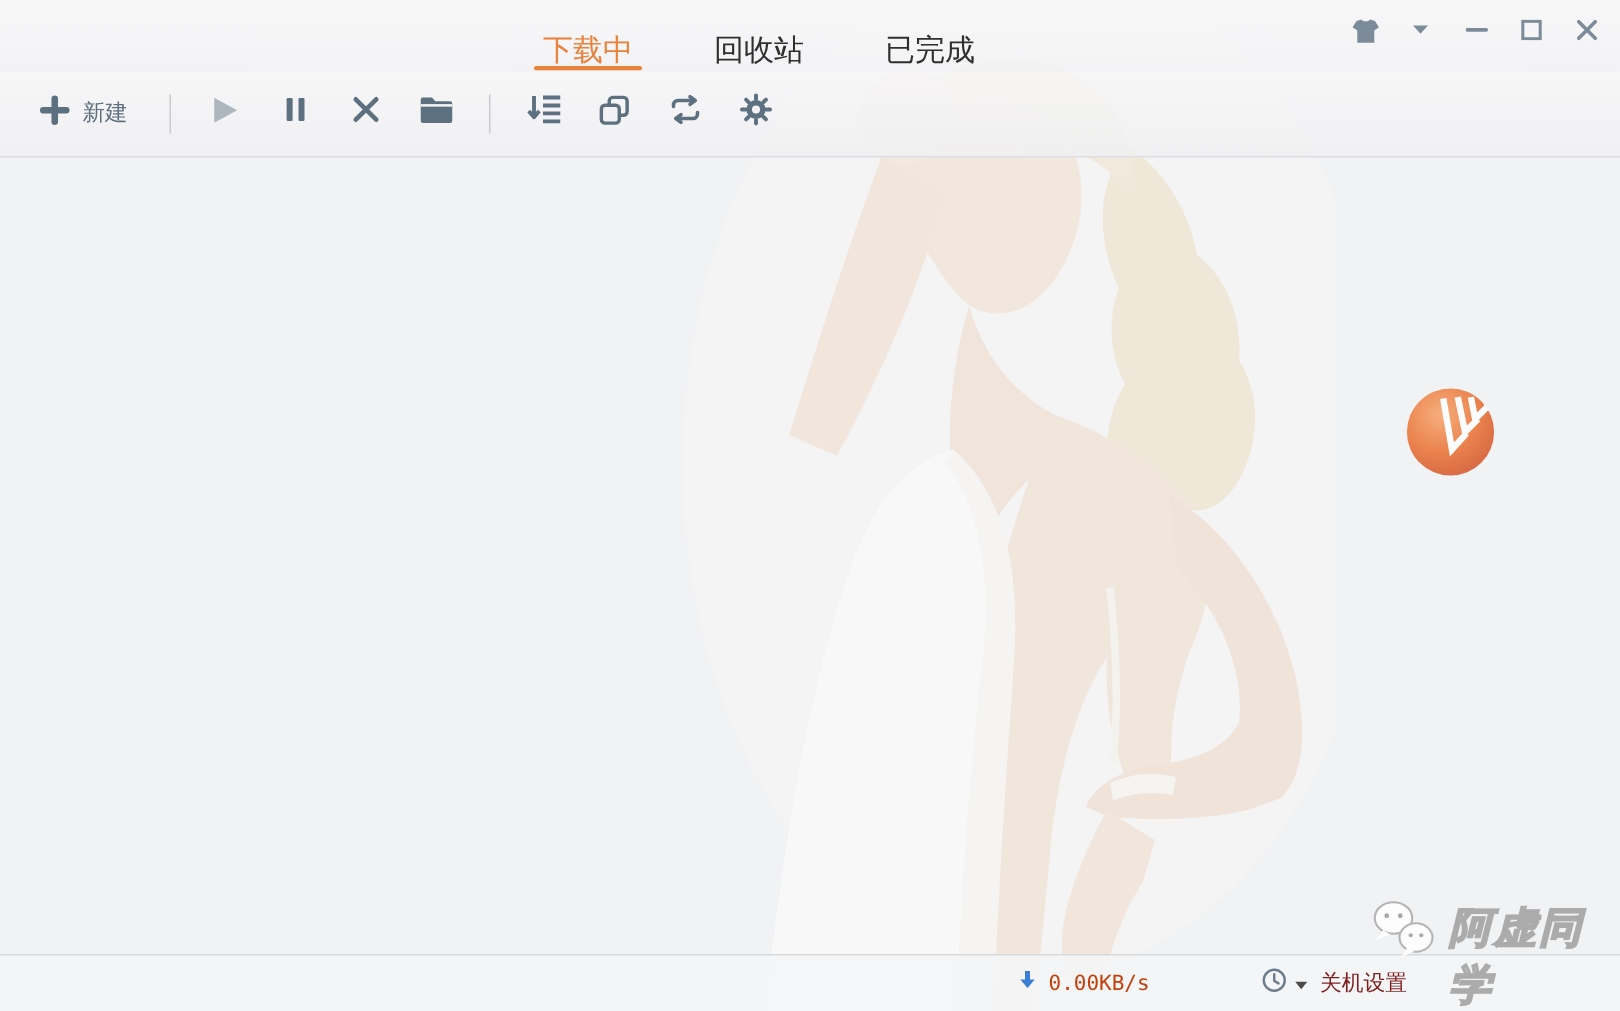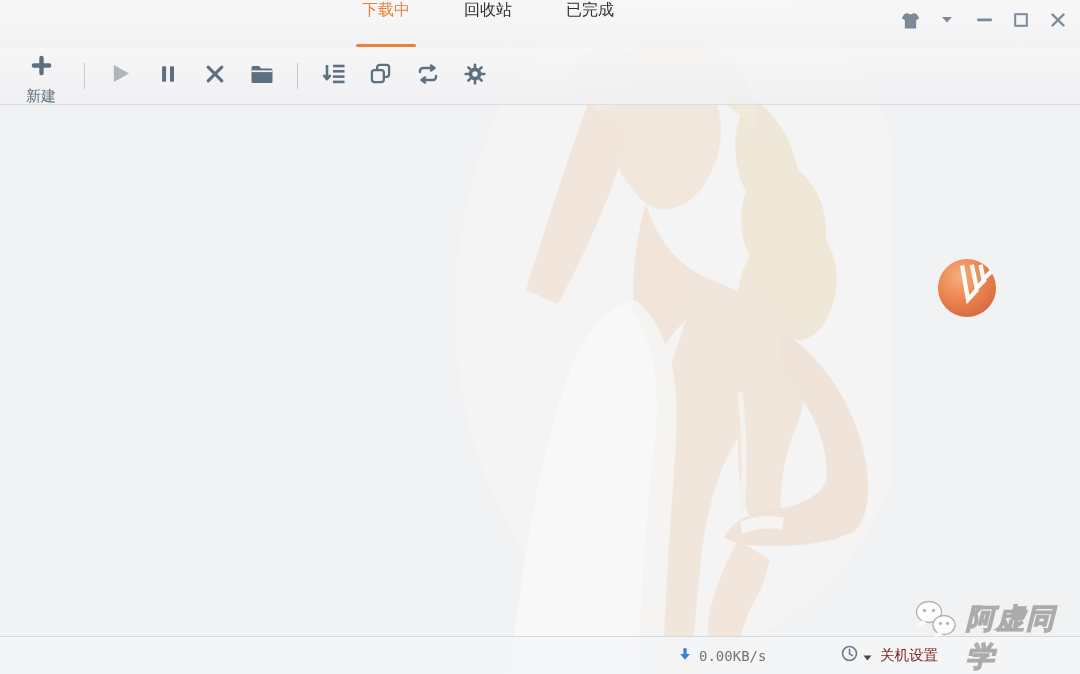--- a/index.html
+++ b/index.html
@@ -11,22 +11,22 @@
   
   .bg-figure{position:absolute;left:440px;top:0;width:450px;height:674px;z-index:0;}
   
   .titlebar{
     position:absolute;top:0;left:0;right:0;height:47px;z-index:2;
     background:linear-gradient(rgba(248,248,249,.88),rgba(243,243,245,.88));
     border-bottom:1px solid #e2e3e5;
   }
   .tabs{position:absolute;left:352px;top:0;height:47px;display:flex;gap:34px;}
   .tab{
-    position:relative;height:100%;display:flex;align-items:flex-start;
-    padding:0 10px;font-size:16px;color:#2f2f2f;cursor:pointer;
+    position:relative;height:100%;display:flex;align-items:flex-end;
+    padding:0 10px;font-size:20px;color:#2f2f2f;cursor:pointer;
   }
   .tab.active{color:#e8823c;}
   .tab.active::after{
     content:"";position:absolute;left:4px;right:4px;bottom:0;height:3px;
     background:#e8823c;border-radius:2px;
   }
   .win-controls{
     position:absolute;right:12px;top:8px;height:24px;display:flex;
     align-items:center;gap:17px;color:#7b8b99;z-index:3;
   }
@@ -38,33 +38,33 @@
     border-bottom:1px solid #dcdde0;
     display:flex;align-items:center;padding-left:20px;box-sizing:border-box;
   }
   .tbtn{
     width:47px;height:42px;display:flex;align-items:center;justify-content:center;
     color:#5d7080;cursor:pointer;border-radius:3px;
   }
   .tbtn.disabled{color:#aeb6bd;}
   .new-btn{
     width:auto;display:flex;align-items:center;gap:8px;padding:0 6px;margin-right:10px;
-    color:#5d7080;font-size:15px;cursor:pointer;height:42px;flex-direction:column;
+    color:#5d7080;font-size:15px;cursor:pointer;height:42px;
   }
   .tb-sep{width:1px;height:26px;background:#c7cacd;margin:0 12px;}
   
   .main{position:absolute;top:106px;left:0;right:0;bottom:38px;z-index:1;}
   .app-logo{position:absolute;left:936px;top:151px;width:62px;height:62px;opacity:.82;}
   
   .statusbar{
     position:absolute;left:0;right:0;bottom:0;height:37px;z-index:2;
     background:rgba(244,245,247,.9);border-top:1px solid #d8d9db;
   }
   .speed-group{position:absolute;left:678px;top:0;height:37px;display:flex;align-items:center;gap:7px;}
-  .speed-text{font-family:"DejaVu Sans Mono",monospace;font-size:14px;color:#737373;}
+  .speed-text{font-family:"DejaVu Sans Mono",monospace;font-size:14px;color:#c2410c;}
   .shutdown-group{position:absolute;left:841px;top:0;height:37px;display:flex;align-items:center;gap:5px;cursor:pointer;}
   .shutdown-label{font-size:14.5px;color:#7f1d1d;margin-left:3px;}
   
   .watermark{
     position:absolute;left:914px;top:600px;z-index:6;display:flex;align-items:flex-start;gap:6px;
     pointer-events:none;
     font-style:italic;
   }
   .watermark-text{
     font-size:28px;font-weight:bold;letter-spacing:2px;

